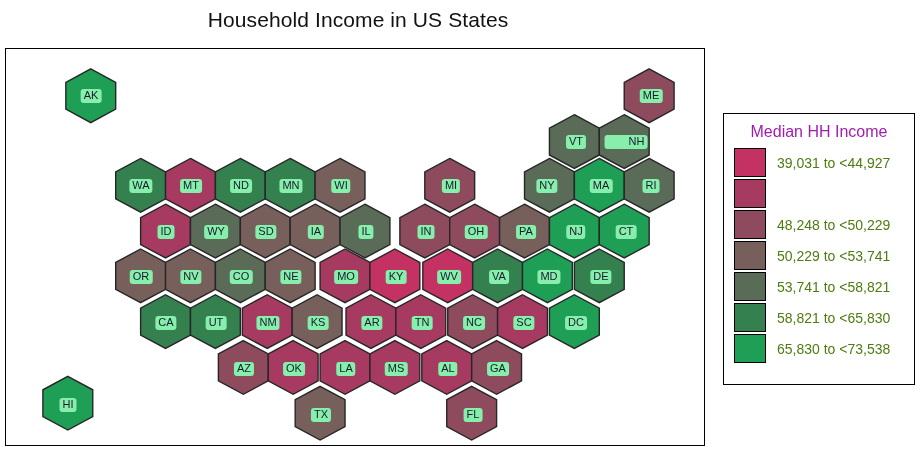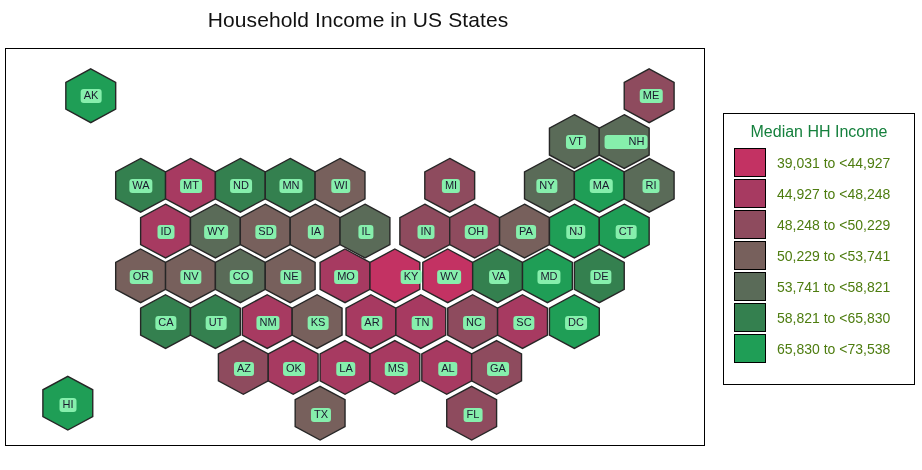--- a/index.html
+++ b/index.html
@@ -68,21 +68,21 @@
     height: 272px;
     border: 1.4px solid #000000;
     box-sizing: border-box;
     background: #ffffff;
   }
 
   #legend-title {
     margin: 9px 0 6px 0;
     text-align: center;
     font-size: 16px;
-    color: #15803d;
+    color: #a21caf;
     font-family: "Liberation Sans", sans-serif;
   }
 
   .legend-row {
     display: flex;
     align-items: center;
     height: 31px;
     padding-left: 10px;
   }
   .legend-swatch {
@@ -181,21 +181,21 @@
       <div class="hex-label-box" style="left: 420px; top: 183px;">IN</div>
       <div class="hex-label-box" style="left: 470px; top: 183px;">OH</div>
       <div class="hex-label-box" style="left: 520px; top: 183px;">PA</div>
       <div class="hex-label-box" style="left: 570px; top: 183px;">NJ</div>
       <div class="hex-label-box" style="left: 620px; top: 183px;">CT</div>
       <div class="hex-label-box" style="left: 135px; top: 228px;">OR</div>
       <div class="hex-label-box" style="left: 185px; top: 228px;">NV</div>
       <div class="hex-label-box" style="left: 235px; top: 228px;">CO</div>
       <div class="hex-label-box" style="left: 285px; top: 228px;">NE</div>
       <div class="hex-label-box" style="left: 340px; top: 228px;">MO</div>
-      <div class="hex-label-box" style="left: 405px; top: 228px;">KY</div>
+      <div class="hex-label-box" style="left: 390px; top: 228px;">KY</div>
       <div class="hex-label-box" style="left: 443px; top: 228px;">WV</div>
       <div class="hex-label-box" style="left: 493px; top: 228px;">VA</div>
       <div class="hex-label-box" style="left: 543px; top: 228px;">MD</div>
       <div class="hex-label-box" style="left: 595px; top: 228px;">DE</div>
       <div class="hex-label-box" style="left: 160px; top: 274px;">CA</div>
       <div class="hex-label-box" style="left: 210px; top: 274px;">UT</div>
       <div class="hex-label-box" style="left: 262px; top: 274px;">NM</div>
       <div class="hex-label-box" style="left: 312px; top: 274px;">KS</div>
       <div class="hex-label-box" style="left: 366px; top: 274px;">AR</div>
       <div class="hex-label-box" style="left: 416px; top: 274px;">TN</div>
@@ -216,21 +216,20 @@
 
 <div id="legend-panel">
   <div id="legend-title">Median HH Income</div>
   <div id="legend-rows">
       <div class="legend-row">
         <div class="legend-swatch" style="background: rgb(195, 50, 99);"></div>
         <div class="legend-text">39,031 to &lt;44,927</div>
       </div>
       <div class="legend-row">
         <div class="legend-swatch" style="background: rgb(167, 58, 97);"></div>
-        <div class="legend-text">44,927 to &lt;48,248</div>
       </div>
       <div class="legend-row">
         <div class="legend-swatch" style="background: rgb(142, 75, 94);"></div>
         <div class="legend-text">48,248 to &lt;50,229</div>
       </div>
       <div class="legend-row">
         <div class="legend-swatch" style="background: rgb(119, 96, 92);"></div>
         <div class="legend-text">50,229 to &lt;53,741</div>
       </div>
       <div class="legend-row">

